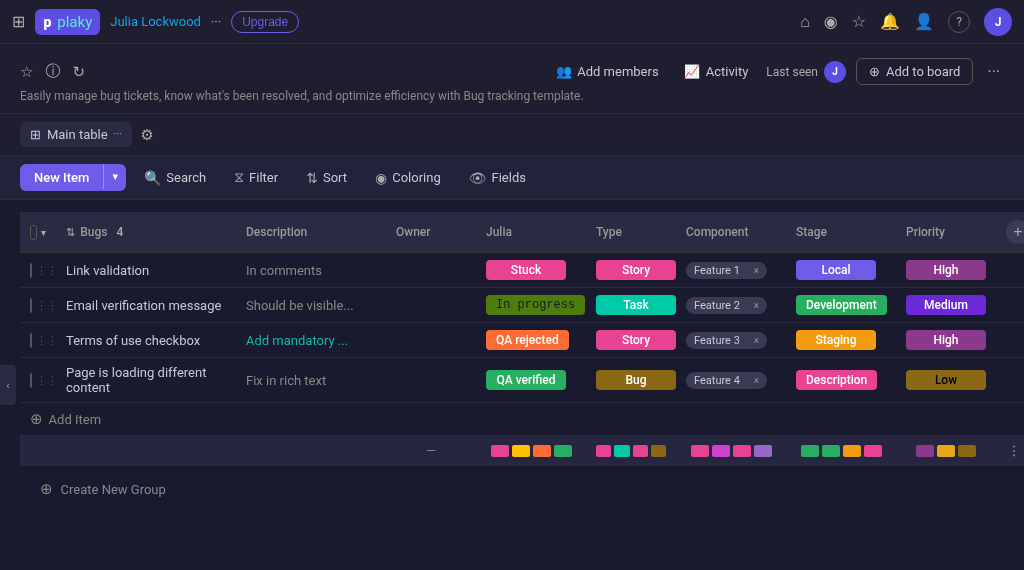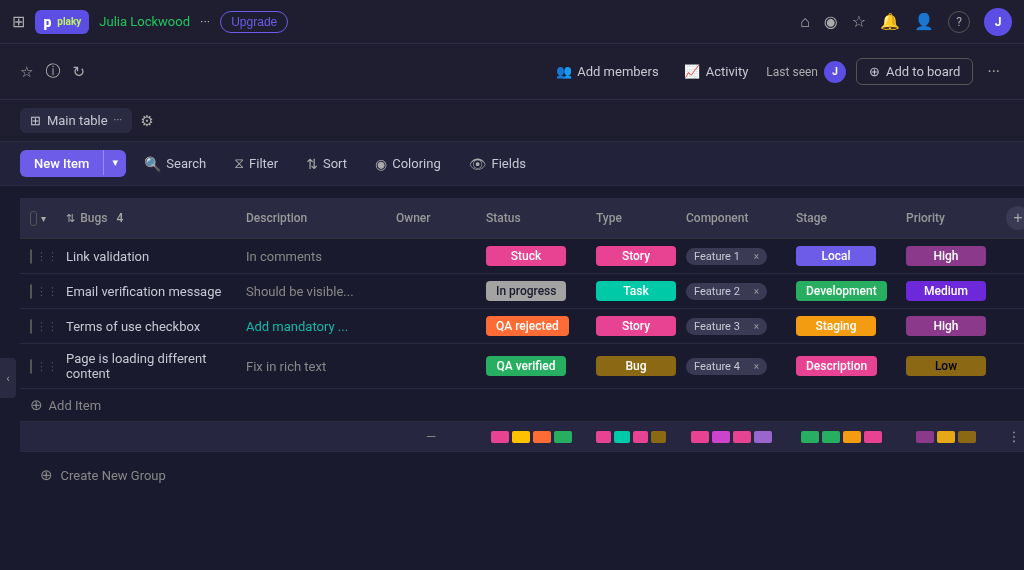--- a/index.html
+++ b/index.html
@@ -21,22 +21,22 @@
       align-items: center;
       padding: 0 12px;
       gap: 10px;
       border-bottom: 1px solid #2a2a40;
     }
     .nav-grid-icon { color: #aaa; cursor: pointer; font-size: 16px; }
     .nav-logo {
       display: flex; align-items: center; gap: 6px;
       background: #5c4ee5; border-radius: 6px; padding: 4px 8px;
     }
-    .nav-logo-text { color: #bef264; font-weight: 700; font-size: 10px; }
-    .nav-user { color: #22c55e; font-size: 13px; }
+    .nav-logo-text { color: #5eead4; font-weight: 400; font-size: 15px; }
+    .nav-user { color: #0ea5e9; font-size: 13px; }
     .nav-dots { color: #aaa; cursor: pointer; }
     .nav-upgrade {
       background: transparent; border: 1px solid #6c5ce7;
       color: #6c5ce7; border-radius: 12px; padding: 3px 10px; font-size: 12px; cursor: pointer;
     }
     .nav-spacer { flex: 1; }
     .nav-icons { display: flex; align-items: center; gap: 14px; }
     .nav-icon-btn { color: #aaa; cursor: pointer; font-size: 16px; }
     .nav-avatar {
       width: 28px; height: 28px; border-radius: 50%;
@@ -165,21 +165,21 @@
     }
     .drag-handle { color: #555; font-size: 11px; cursor: grab; }
 
     .badge {
       display: inline-flex; align-items: center; justify-content: center;
       border-radius: 4px; padding: 3px 10px; font-size: 12px; font-weight: 500;
       white-space: nowrap; min-width: 80px; text-align: center;
     }
 
     .status-stuck { background: #e84393; color: #fff; }
-    .status-inprogress { background: #a3a3a3; color: #1a1a2e; }
+    .status-inprogress { background: #4d7c0f; color: #1a1a2e; font-family: Liberation Mono, monospace; }
     .status-qarejected { background: #ff6b35; color: #fff; }
     .status-qaverified { background: #27ae60; color: #fff; }
 
     .type-story { background: #e84393; color: #fff; }
     .type-task { background: #00c9a7; color: #fff; }
     .type-bug { background: #8b6914; color: #fff; }
 
     .component-badge {
       display: inline-flex; align-items: center; gap: 14px;
       background: #3a3a55; border-radius: 12px; padding: 2px 8px; font-size: 11px; color: #c8c8d4;
@@ -278,20 +278,21 @@
           <span>Last seen</span>
           <div class="last-seen-avatar">J</div>
         </div>
         <div class="add-to-board-btn">
           <span>⊕</span>
           <span>Add to board</span>
         </div>
         <span class="header-more">···</span>
       </div>
     </div>
+    <p class="page-subtitle">Easily manage bug tickets, know what's been resolved, and optimize efficiency with Bug tracking template.</p>
   </div>
 
   <div class="table-nav">
     <div class="main-table-tab">
       <span style="font-size:13px;">⊞</span>
       <span>Main table</span>
       <span style="color:#aaa;font-size:11px;">···</span>
     </div>
     <span class="settings-icon">⚙</span>
   </div>
@@ -339,21 +340,21 @@
             </th>
             <th class="col-bugs">
               <div class="col-header-with-icon">
                 <span style="color:#aaa;font-size:11px;">⇅</span>
                 <span>Bugs</span>
                 <span style="color:#aaa;margin-left:4px;">4</span>
               </div>
             </th>
             <th class="col-desc">Description</th>
             <th class="col-owner">Owner</th>
-            <th class="col-status">Status</th>
+            <th class="col-status">Julia</th>
             <th class="col-type">Type</th>
             <th class="col-component">Component</th>
             <th class="col-stage">Stage</th>
             <th class="col-priority">Priority</th>
             <th class="col-add">
               <button class="add-col-btn">+</button>
             </th>
           </tr>
         </thead>
         <tbody>

